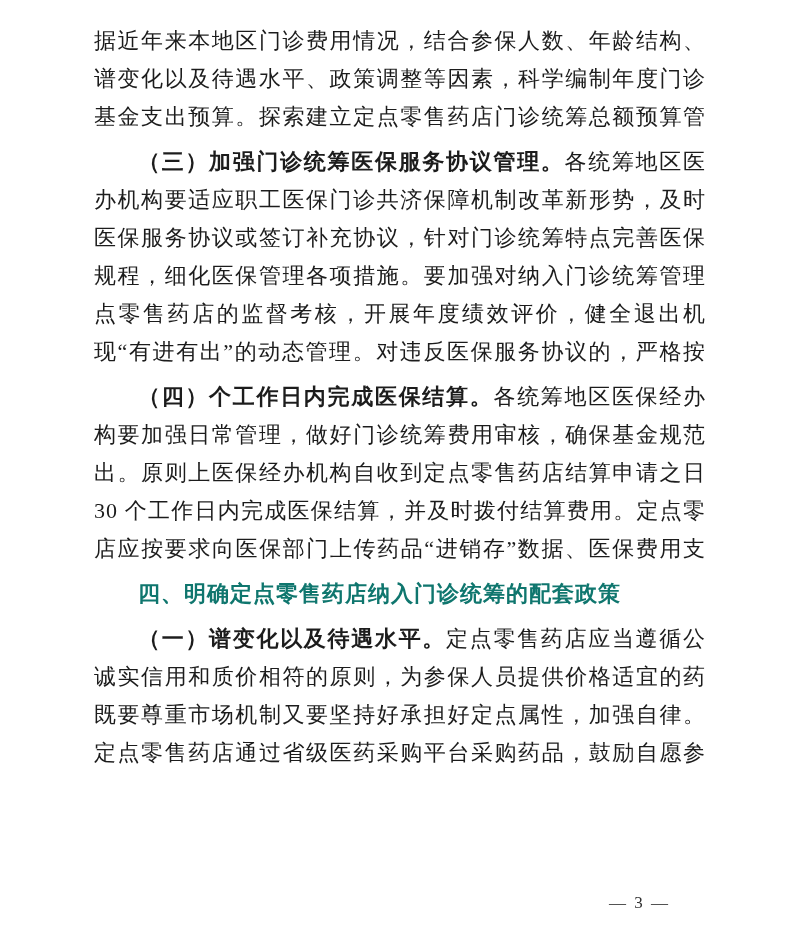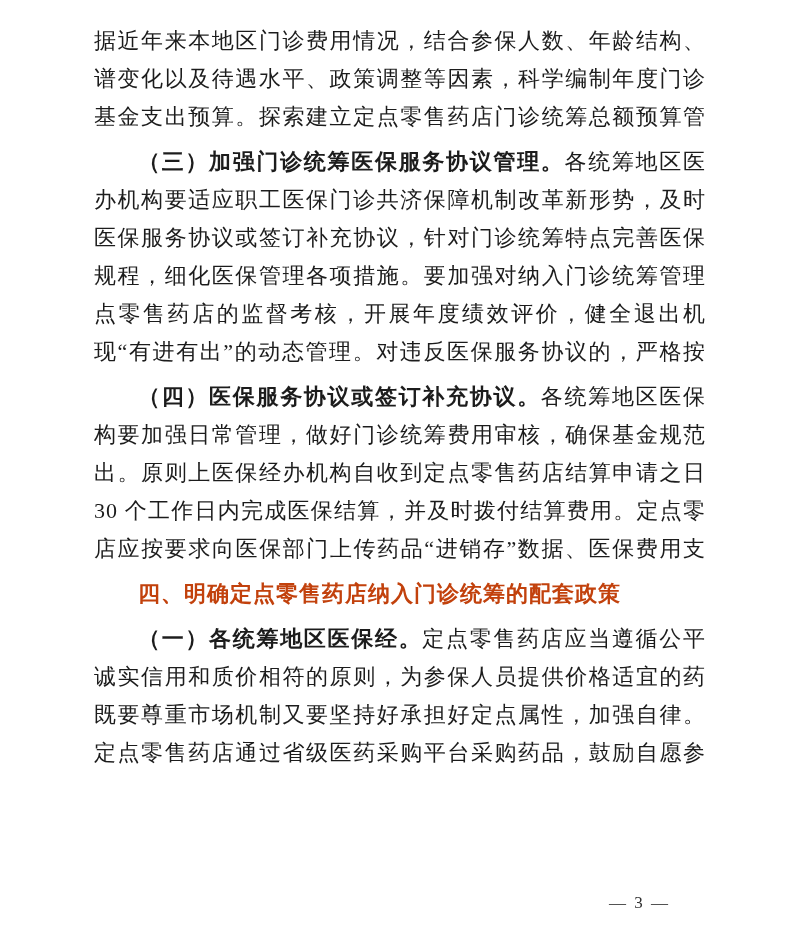--- a/index.html
+++ b/index.html
@@ -48,21 +48,21 @@
   .heading-line {
     height: 38px;
     line-height: 38px;
     font-size: 22px;
     letter-spacing: 1px;
     font-family: "Liberation Sans", "DejaVu Sans", sans-serif;
     font-weight: 700;
     text-align: left;
     text-align-last: left;
     text-indent: 44px;
-    color: #c2410c;
+    color: #0f766e;
   }
   .footer {
     position: absolute;
     top: 893px;
     right: 130px;
     font-size: 17px;
     letter-spacing: 2px;
     color: #333333;
     font-family: "Liberation Serif", "DejaVu Serif", serif;
   }
@@ -81,33 +81,33 @@
   <div class="block">
     <div class="line indent"><span class="lead">（三）加强门诊统筹医保服务协议管理。</span><span>各统筹地区医保经</span></div>
     <div class="line">办机构要适应职工医保门诊共济保障机制改革新形势，及时修订</div>
     <div class="line">医保服务协议或签订补充协议，针对门诊统筹特点完善医保经办</div>
     <div class="line">规程，细化医保管理各项措施。要加强对纳入门诊统筹管理的定</div>
     <div class="line">点零售药店的监督考核，开展年度绩效评价，健全退出机制，实</div>
     <div class="line">现“有进有出”的动态管理。对违反医保服务协议的，严格按照</div>
   </div>
 
   <div class="block">
-    <div class="line indent"><span class="lead">（四）医保服务协议或签订补充协议。</span><span>各统筹地区医保经办机</span></div>
+    <div class="line indent"><span class="lead">（四）个工作日内完成医保结算。</span><span>各统筹地区医保经办机</span></div>
     <div class="line">构要加强日常管理，做好门诊统筹费用审核，确保基金规范支</div>
     <div class="line">出。原则上医保经办机构自收到定点零售药店结算申请之日起</div>
     <div class="line">30 个工作日内完成医保结算，并及时拨付结算费用。定点零售药</div>
     <div class="line">店应按要求向医保部门上传药品“进销存”数据、医保费用支出</div>
   </div>
 
   <div class="block heading-block">
     <div class="heading-line">四、明确定点零售药店纳入门诊统筹的配套政策</div>
   </div>
 
   <div class="block">
-    <div class="line indent"><span class="lead">（一）各统筹地区医保经。</span><span>定点零售药店应当遵循公平合法、</span></div>
+    <div class="line indent"><span class="lead">（一）谱变化以及待遇水平。</span><span>定点零售药店应当遵循公平合法、</span></div>
     <div class="line">诚实信用和质价相符的原则，为参保人员提供价格适宜的药品，</div>
     <div class="line">既要尊重市场机制又要坚持好承担好定点属性，加强自律。支持</div>
     <div class="line">定点零售药店通过省级医药采购平台采购药品，鼓励自愿参与药</div>
   </div>
 
   <div class="footer">— 3 —</div>
 
 </div>
 
 </body></html>

